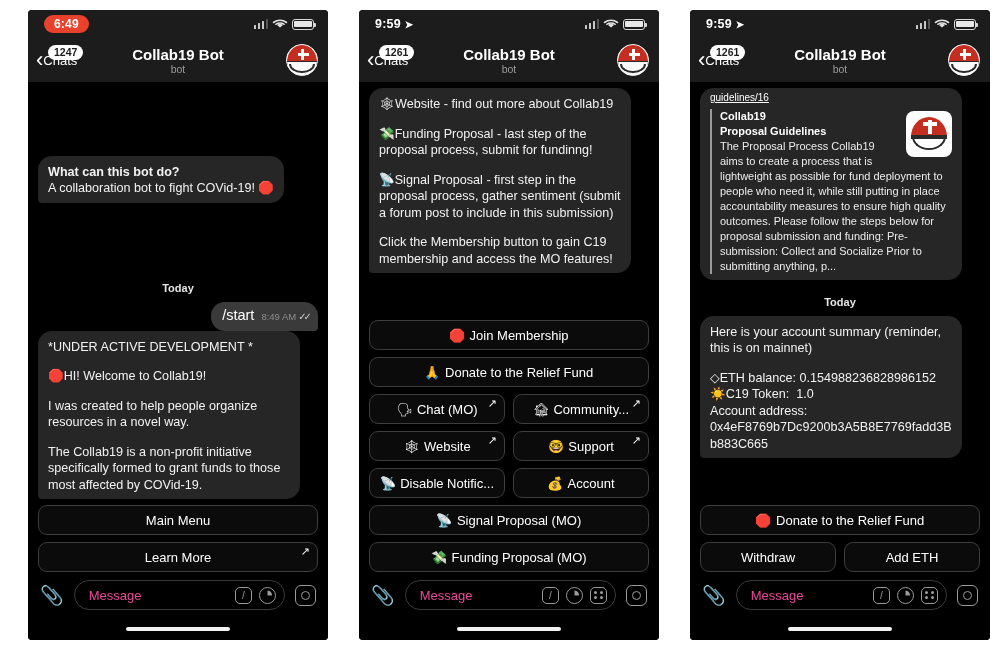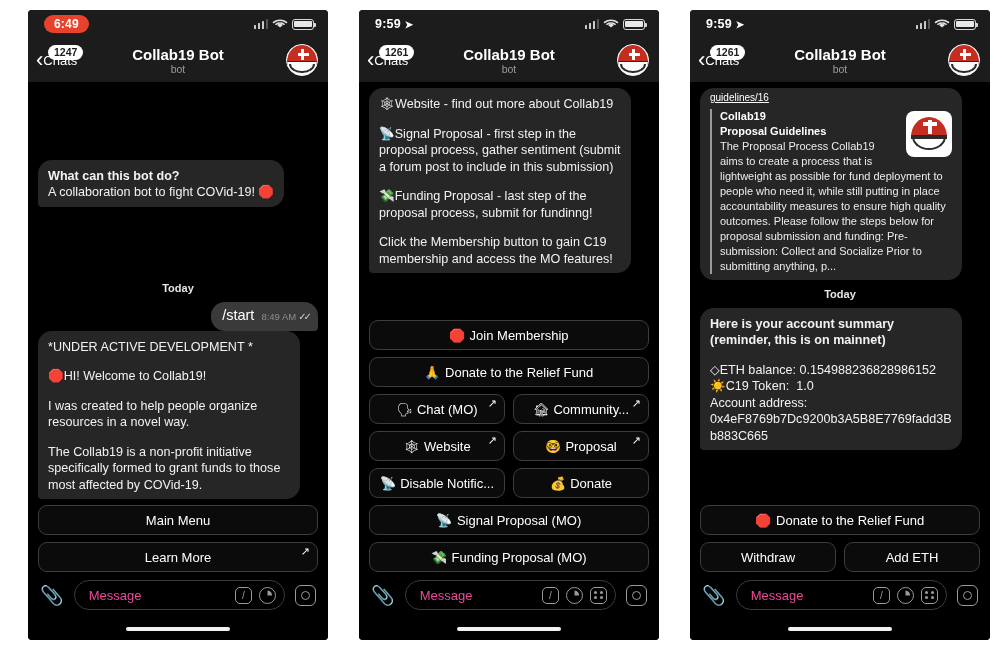--- a/index.html
+++ b/index.html
@@ -175,21 +175,21 @@
   .cmd { font-size: 14.5px; color: #fff; }
   .stamp {
     font-size: 9.5px; color: #8e8e8e;
     white-space: nowrap;
   }
   .stamp-inline { display: inline-flex; align-items: center; gap: 2px; }
   .ticks { font-size: 10px; color: #cfcfcf; letter-spacing: -3px; }
   .daysep {
     align-self: center;
     font-size: 11px; font-weight: bold; color: #e6e6e6;
-    margin: 4px 0 8px 0;
+    margin: 12px 0 8px 0;
   }
 
   
   .linkurl {
     font-size: 10px; color: #ffffff; text-decoration: underline;
     display: block; margin-bottom: 2px;
   }
   .preview {
     border-left: 2px solid #9a9a9a;
     padding-left: 8px;
@@ -433,22 +433,22 @@
           <span class="cross-v"></span>
           <span class="cross-h"></span>
           <span class="band"></span>
           <span class="base"></span>
           <span class="lip"></span>
         </div>
       </div>
       <div class="chat" style="justify-content: flex-start;">
         <div class="bubble inbound">
           <p style="white-space: pre-wrap;">🕸Website - find out more about Collab19</p>
+          <p style="white-space: pre-wrap;">💸Funding Proposal - last step of the proposal process, submit for fundinng!</p>
           <p style="white-space: pre-wrap;">📡Signal Proposal - first step in the proposal process, gather sentiment (submit a forum post to include in this submission)</p>
-          <p style="white-space: pre-wrap;">💸Funding Proposal - last step of the proposal process, submit for fundinng!</p>
           <p style="white-space: pre-wrap;">Click the Membership button to gain C19 membership and access the MO features!</p>
         </div>
       </div>
       <div class="kbrows">
         <div class="kbrow">
           <button class="kb">
             <span class="emo">🛑</span>
             <span>Join Membership</span>
           </button>
         </div>
@@ -471,32 +471,32 @@
           </button>
         </div>
         <div class="kbrow">
           <button class="kb">
             <span class="emo">🕸</span>
             <span>Website</span>
             <span class="arrow">↗</span>
           </button>
           <button class="kb">
             <span class="emo">🤓</span>
-            <span>Proposal</span>
+            <span>Support</span>
             <span class="arrow">↗</span>
           </button>
         </div>
         <div class="kbrow">
           <button class="kb">
             <span class="emo">📡</span>
             <span>Disable Notific...</span>
           </button>
           <button class="kb">
             <span class="emo">💰</span>
-            <span>Donate</span>
+            <span>Account</span>
           </button>
         </div>
         <div class="kbrow">
           <button class="kb">
             <span class="emo">📡</span>
             <span>Signal Proposal (MO)</span>
           </button>
         </div>
         <div class="kbrow">
           <button class="kb">
@@ -585,21 +585,21 @@
               <span class="bd"></span>
               <span class="lp"></span>
             </div>
             <div class="pvtitle">Collab19</div>
             <div class="pvtitle">Proposal Guidelines</div>
             <div class="pvbody">The Proposal Process  Collab19 aims to create a process that is lightweight as possible for fund deployment to people who need it, while still putting in place accountability measures to ensure high quality outcomes. Please follow the steps below for proposal submission and funding: Pre-submission:  Collect and Socialize Prior to submitting anything, p...</div>
           </div>
         </div>
         <div class="daysep">Today</div>
         <div class="bubble inbound">
-          <p style="white-space: pre-wrap; font-weight: bold;">Here is your account summary (reminder, this is on mainnet)</p>
+          <p style="white-space: pre-wrap;">Here is your account summary (reminder, this is on mainnet)</p>
           <p style="white-space: pre-wrap;">◇ETH balance: 0.154988236828986152
 ☀️C19 Token:  1.0
 Account address: 0x4eF8769b7Dc9200b3A5B8E7769fadd3Bb883C665</p>
         </div>
       </div>
       <div class="kbrows">
         <div class="kbrow">
           <button class="kb">
             <span class="emo">🛑</span>
             <span>Donate to the Relief Fund</span>

